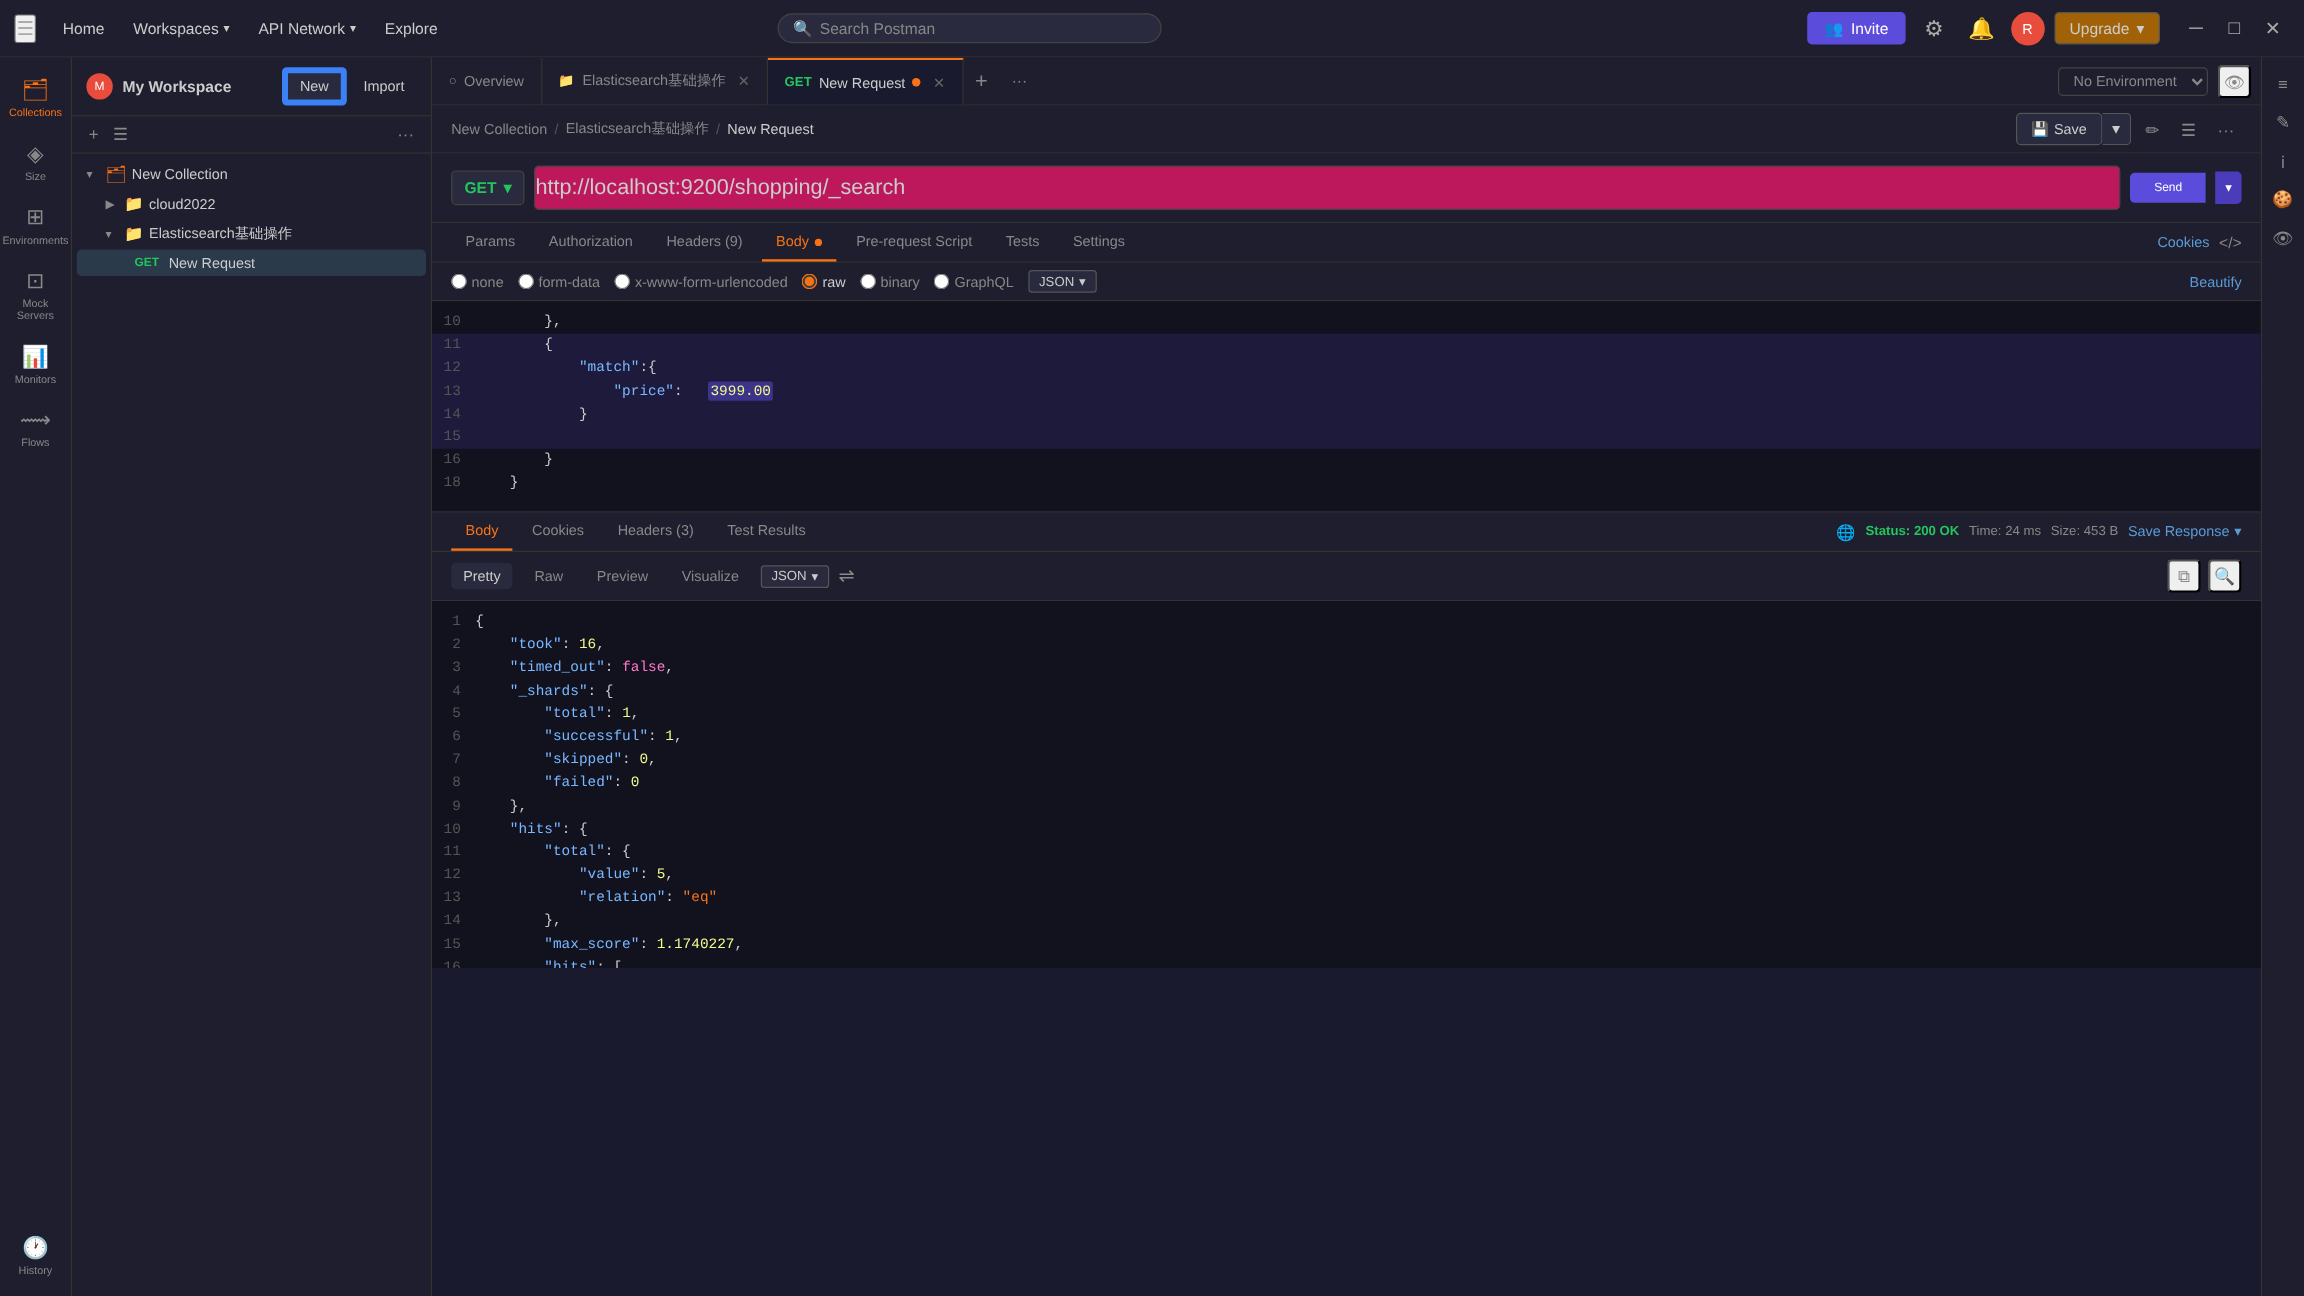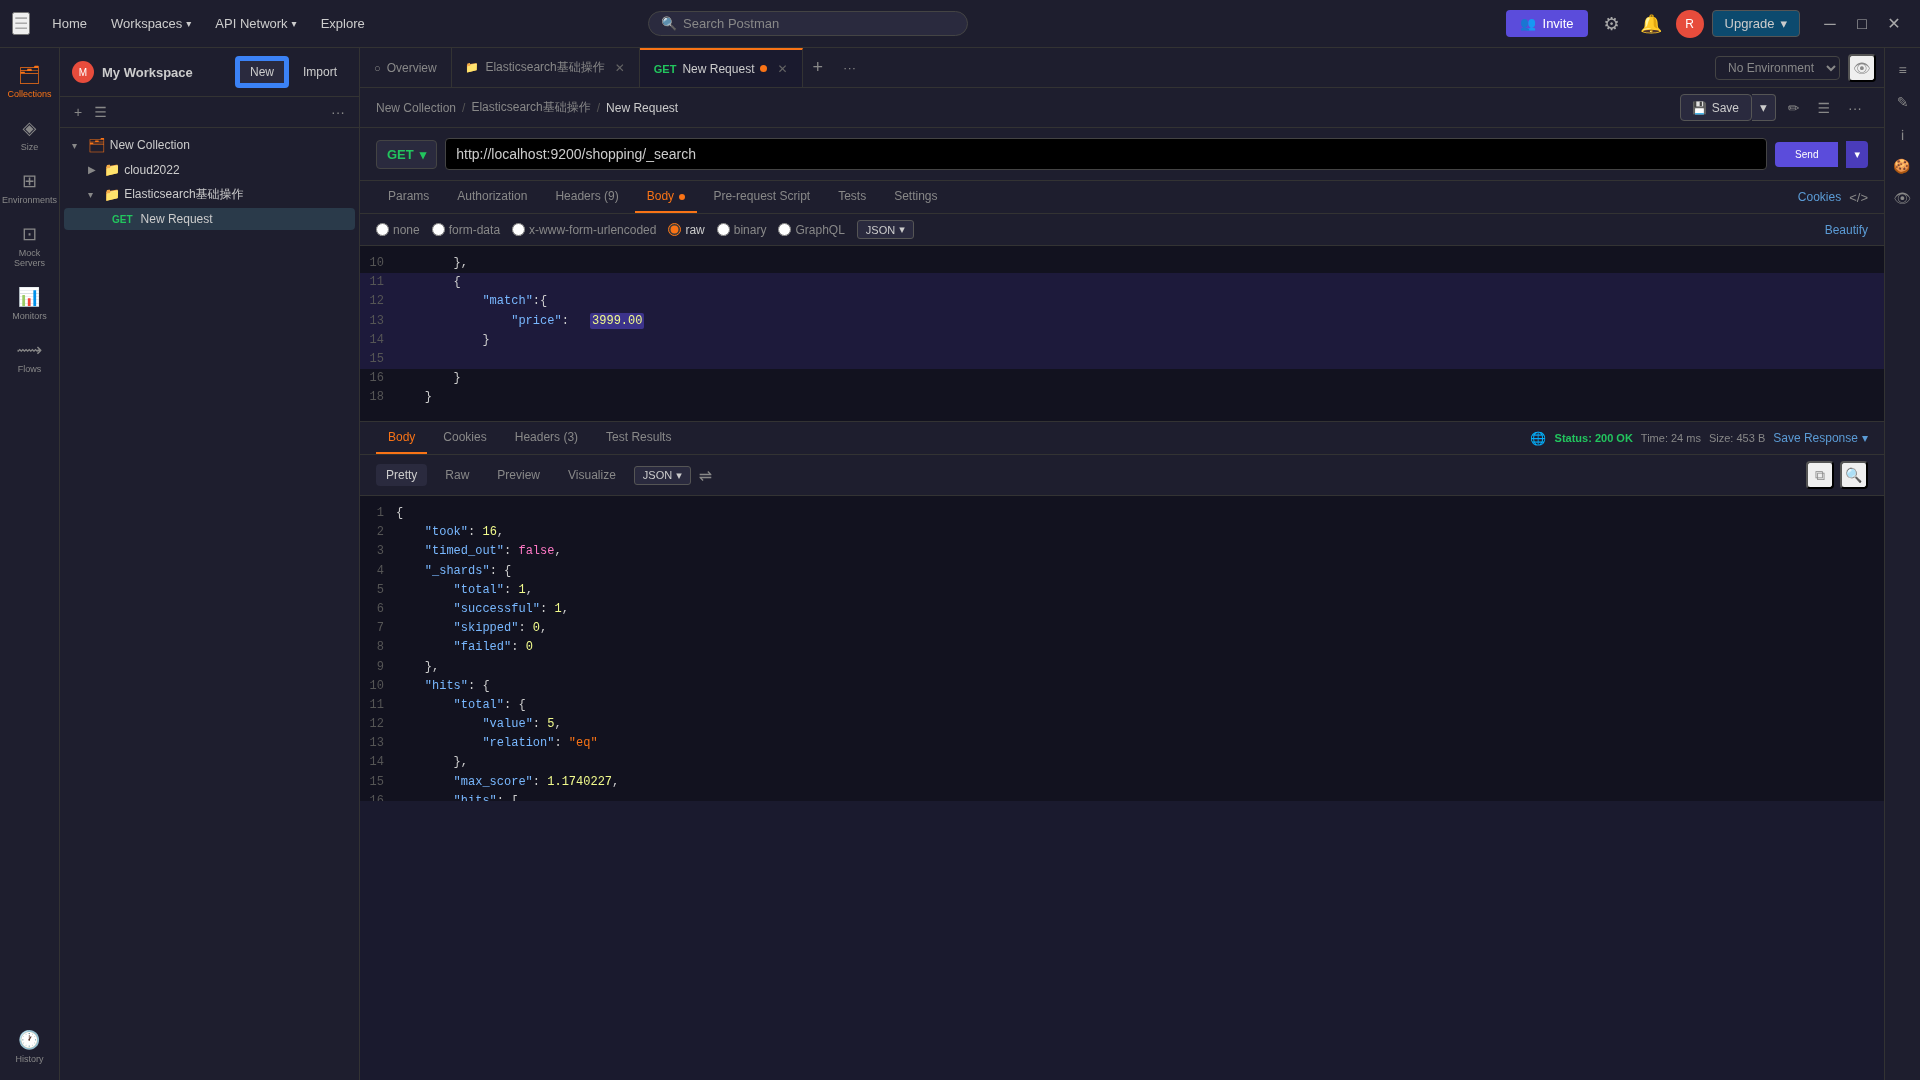--- a/index.html
+++ b/index.html
@@ -19,21 +19,21 @@
       flex: 0 0 320px; margin: 0 auto;
       background: #2a2a3e; border: 1px solid #444; border-radius: 20px;
       display: flex; align-items: center; padding: 4px 12px; gap: 6px;
       cursor: pointer;
     }
     .search-bar input { background: transparent; border: none; outline: none; color: #ccc; font-size: 13px; width: 100%; }
     .search-bar input::placeholder { color: #888; }
     .nav-right { display: flex; align-items: center; gap: 8px; margin-left: auto; }
     .btn-invite { background: #5b4cdb; color: white; border: none; border-radius: 4px; padding: 6px 14px; cursor: pointer; display: flex; align-items: center; gap: 6px; font-size: 13px; }
     .nav-icon-btn { background: transparent; border: none; color: #aaa; cursor: pointer; font-size: 18px; width: 32px; height: 32px; display: flex; align-items: center; justify-content: center; border-radius: 4px; }
-    .btn-upgrade { background: #0c4a6e; color: #ccc; border: 1px solid #555; border-radius: 4px; padding: 5px 12px; cursor: pointer; display: flex; align-items: center; gap: 6px; font-size: 13px; }
+    .btn-upgrade { background: #a16207; color: #ccc; border: 1px solid #555; border-radius: 4px; padding: 5px 12px; cursor: pointer; display: flex; align-items: center; gap: 6px; font-size: 13px; }
     .user-avatar { width: 28px; height: 28px; border-radius: 50%; background: #e74c3c; display: flex; align-items: center; justify-content: center; font-size: 12px; color: white; cursor: pointer; }
     .win-controls { display: flex; gap: 4px; margin-left: 8px; }
     .win-btn { width: 28px; height: 28px; background: transparent; border: none; color: #aaa; cursor: pointer; font-size: 16px; display: flex; align-items: center; justify-content: center; border-radius: 4px; }
 
     
     .main { display: flex; height: calc(1080px - 48px); }
 
     
     .sidebar-icons {
       width: 60px; background: #1e1e2e; border-right: 1px solid #333;
@@ -117,22 +117,22 @@
     .request-bar {
       display: flex; align-items: center; gap: 8px; padding: 10px 16px;
       background: #1e1e2e; border-bottom: 1px solid #333;
     }
     .method-select {
       background: #2a2a3e; border: 1px solid #444; border-radius: 4px;
       color: #22c55e; padding: 6px 10px; font-size: 13px; cursor: pointer;
       display: flex; align-items: center; gap: 6px; font-weight: bold;
     }
     .url-input {
-      flex: 1; background: #000000; border: 1px solid #444; border-radius: 4px;
-      color: #ccc; padding: 7px 10px; font-size: 14px; outline: none;
+      flex: 1; background: #be185d; border: 1px solid #444; border-radius: 4px;
+      color: #ccc; padding: 7px 0; font-size: 18px; outline: none;
     }
     .btn-send {
       background: #5b4cdb; color: white; border: none; border-radius: 4px 0 0 4px;
       padding: 7px 20px; cursor: pointer; font-size: 10px; font-weight: 500;
     }
     .btn-send-chevron {
       background: #4a3cbb; color: white; border: none; border-radius: 0 4px 4px 0;
       padding: 7px 8px; cursor: pointer; font-size: 11px;
     }
 

